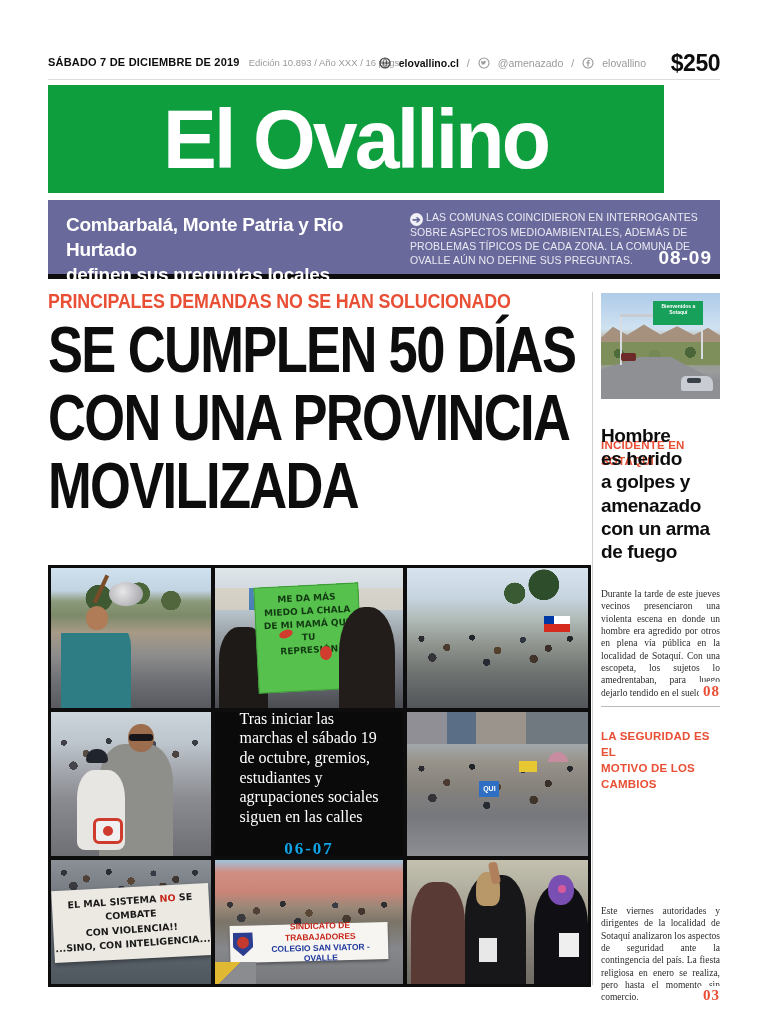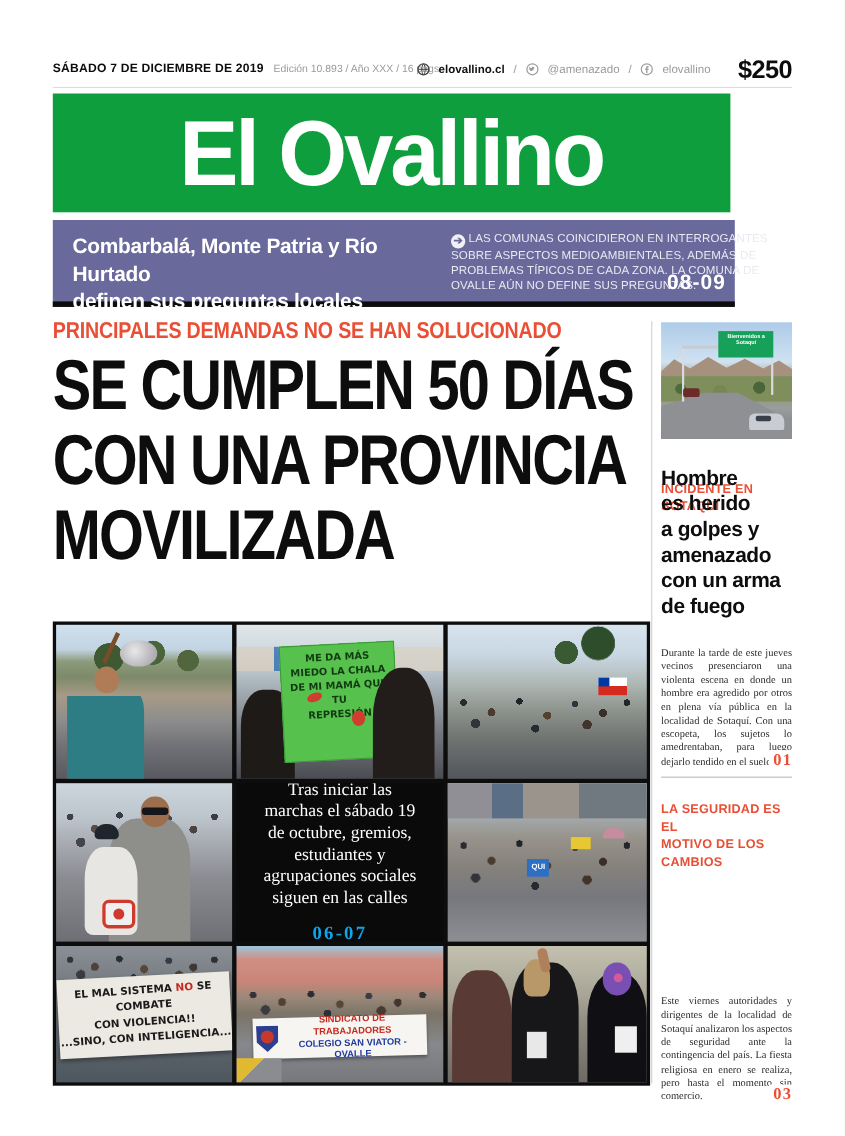--- a/index.html
+++ b/index.html
@@ -21,21 +21,21 @@
   .price { right:48px; top:50px; font-size:23px; font-weight:bold; letter-spacing:-.5px; }
   .hairline-top { left:48px; top:79px; width:672px; height:1px; background:#ddd; }
 
   
   .masthead { left:48px; top:85px; width:616px; height:108px; background:#0f9e3e;
     display:flex; align-items:center; justify-content:center; }
   .masthead .title { color:#fff; font-weight:bold; font-size:84px; letter-spacing:-3px;
     transform:scaleX(.96); white-space:nowrap; }
 
   
-  .pbanner { left:48px; top:200px; width:620px; height:79px; background:#6a699c;
+  .pbanner { left:48px; top:200px; width:672px; height:79px; background:#6a699c;
     border-bottom:5px solid #0d0d0d;padding-left:36px; }
   .pbanner .ltitle { position:absolute; left:18px; top:12px; width:345px; color:#fff;
     font-weight:bold; font-size:19px; line-height:1.32; white-space:pre-line; letter-spacing:-.3px; }
   .pbanner .rblock { position:absolute; left:362px; top:11px; width:300px; color:#e9e9f2;
     font-size:10.5px; line-height:1.32; letter-spacing:.1px; }
   .pbanner .arrow-circ { display:inline-block; width:13px; height:13px; border-radius:50%;
     background:#f0f0f5; color:#6a699c; font-size:10px; line-height:13px; text-align:center;
     font-weight:bold; margin-right:3px; vertical-align:-2px; }
   .pbanner .pages { position:absolute; right:8px; bottom:5px; color:#fff; font-weight:bold;
     font-size:19px; letter-spacing:1px; }
@@ -109,21 +109,21 @@
   .p-drum .head { position:absolute; left:48%; top:8%; width:26px; height:28px; background:#9c6e4e; border-radius:48%; }
   .p-drum .glasses { position:absolute; left:49%; top:15%; width:24px; height:7px; background:#15151a; border-radius:3px; }
   .p-drum .child { position:absolute; left:16%; bottom:4%; width:30%; height:56%; background:#e8e6e2; border-radius:35% 35% 8px 8px; }
   .p-drum .cap { position:absolute; left:22%; top:26%; width:22px; height:14px; background:#20242c; border-radius:10px 10px 4px 4px; }
   .p-drum .drum { position:absolute; left:26%; bottom:8%; width:30px; height:26px; background:#f0f0f0; border:3px solid #cf3a2e; border-radius:6px; }
   .p-drum .drum::after { content:""; position:absolute; left:7px; top:5px; width:10px; height:10px; background:#cf3a2e; border-radius:50%; }
 
   
   .p-caption { background:#0a0a0a; display:flex; flex-direction:column; align-items:center; justify-content:center; }
   .p-caption .cap-text { color:#fff; font-family:"Liberation Serif", serif; font-size:16px;
-    line-height:1.22; text-align:center; white-space:pre-line; }
+    line-height:1.22; text-align:left; white-space:pre-line; }
   .p-caption .cap-pages { color:#0ea5e9; font-family:"Liberation Serif", serif; font-weight:bold;
     font-size:17px; letter-spacing:2px; margin-top:13px; }
 
   
   .p-crowd { background:linear-gradient(180deg,#b9c4ce 0%,#a8b2ba 16%,#98948c 34%,#86827c 52%,#76787e 72%,#8c8e94 100%); }
   .p-crowd .bldg { position:absolute; left:0; top:0; width:100%; height:22%;
     background:linear-gradient(90deg,#8f8f95 0 22%, #5a6e86 22% 38%, #9a948c 38% 66%, #707880 66% 100%); }
   .p-crowd .crowdband { position:absolute; left:0; top:20%; width:100%; height:64%; }
   .p-crowd .sign-y { position:absolute; left:62%; top:34%; width:18px; height:11px; background:#e8c832; }
   .p-crowd .sign-b { position:absolute; left:40%; top:48%; width:20px; height:16px; background:#2e6fc4;
@@ -348,21 +348,21 @@
 
   <div class="abs sb-kicker" style="top:405px;margin-top:32px;">INCIDENTE EN SOTAQUÍ</div>
   <div class="abs sb-head" style="top:424px;">Hombre
 es herido
 a golpes y
 amenazado
 con un arma
 de fuego</div>
   <div class="abs sb-body" style="top:588px;">
     <span>Durante la tarde de este jueves vecinos presenciaron una violenta escena en donde un hombre era agredido por otros en plena vía pública en la localidad de Sotaquí. Con una escopeta, los sujetos lo amedrentaban, para luego dejarlo tendido en el suelo.</span>
-    <span class="sb-page">01</span>
+    <span class="sb-page">08</span>
   </div>
 
   <div class="abs sb-divider"></div>
 
   <div class="abs sb-kicker" style="top:728px;">LA SEGURIDAD ES EL
 MOTIVO DE LOS CAMBIOS</div>
   <div class="abs sb-body" style="top:905px;">
     <span>Este viernes autoridades y dirigentes de la localidad de Sotaquí analizaron los aspectos de seguridad ante la contingencia del país. La fiesta religiosa en enero se realiza, pero hasta el momento sin comercio.</span>
     <span class="sb-page">03</span>
   </div>

